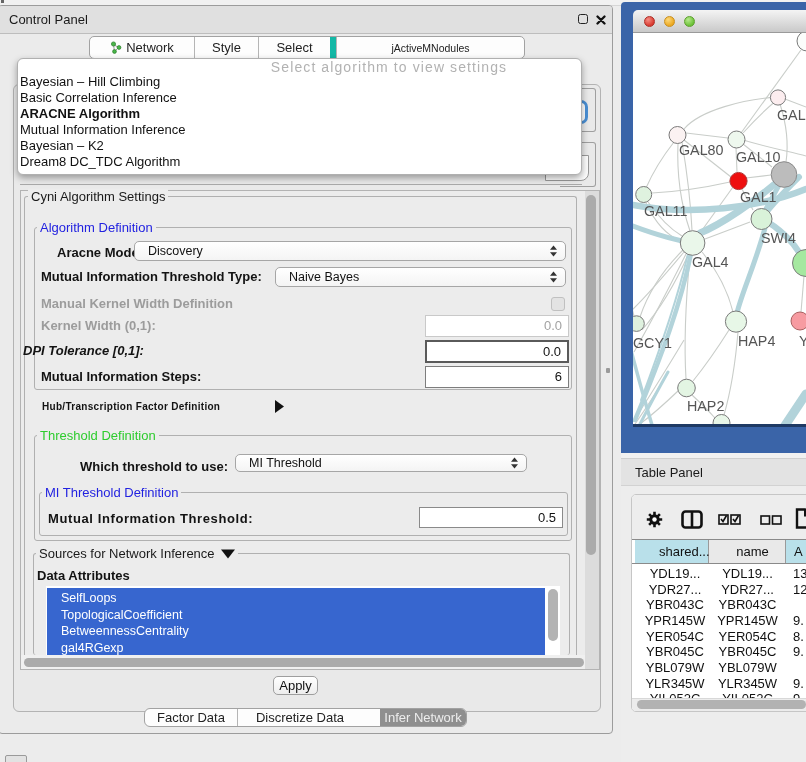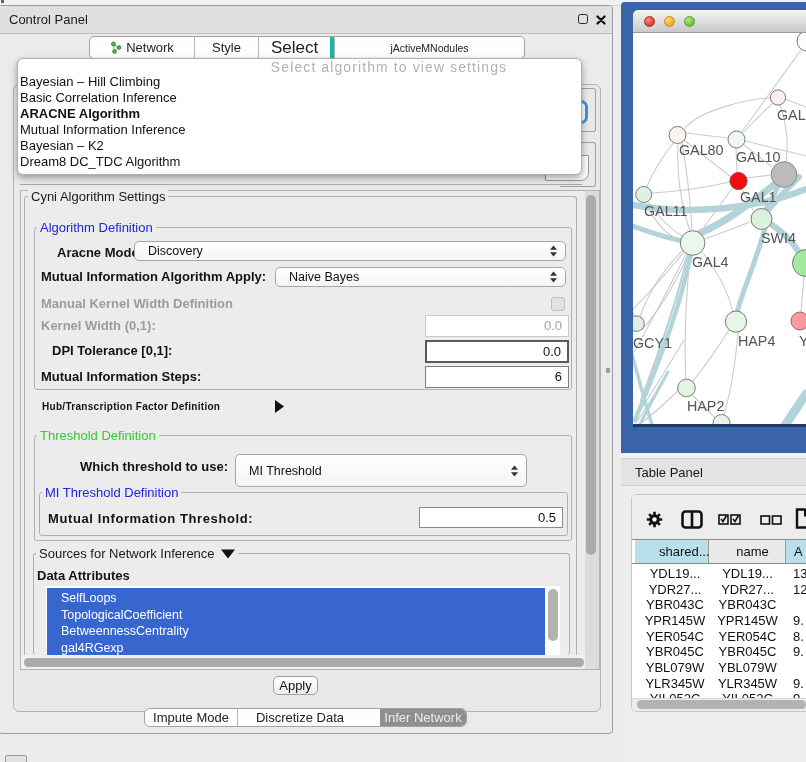--- a/index.html
+++ b/index.html
@@ -33,21 +33,21 @@
 <div class="abs" style="left:89px;top:36px;width:436px;height:23px;background:#fdfdfd;border:1px solid #a2a2a2;border-radius:5px;box-sizing:border-box;overflow:hidden;display:flex;">
   <div style="width:104px;border-right:1px solid #b5b5b5;display:flex;align-items:center;justify-content:center;font-size:13px;color:#222;">
     <svg width="12" height="13" viewBox="0 0 12 13" style="margin-right:4px;">
         <path d="M3.5 3.5 L8.5 6.5 M3.5 3.5 L4.5 10.5 M8.5 6.5 L4.5 10.5" stroke="#9a9a9a" stroke-width="1"></path>
         <circle cx="3.5" cy="3" r="2.1" fill="#49b749" stroke="#2c7c2c" stroke-width="0.7"></circle>
         <circle cx="9" cy="6.5" r="1.9" fill="#49b749" stroke="#2c7c2c" stroke-width="0.7"></circle>
         <circle cx="4.5" cy="10.5" r="1.9" fill="#49b749" stroke="#2c7c2c" stroke-width="0.7"></circle>
       </svg>
     Network</div>
   <div style="width:63px;border-right:1px solid #b5b5b5;display:flex;align-items:center;justify-content:center;font-size:13px;color:#222;">Style</div>
-  <div style="width:71px;border-right:4px solid #14b8a6;display:flex;align-items:center;justify-content:center;font-size:17px;color:#222;">Select</div>
+  <div style="width:71px;border-right:6px solid #14b8a6;display:flex;align-items:center;justify-content:center;font-size:13px;color:#222;">Select</div>
   <div style="flex:1;display:flex;align-items:center;justify-content:center;font-size:10.5px;color:#222;border-left:1px solid #b5b5b5;">jActiveMNodules</div>
 </div>
 
 <div class="abs" style="left:13px;top:84px;width:588px;height:628px;background:#e9e9e9;border:1px solid #b3b3b3;border-radius:6px;box-sizing:border-box;"></div>
 
 <div class="abs" style="left:20px;top:184px;width:562px;height:1px;background:#a9a9a9;"></div>
 
 <div class="abs" style="left:20px;top:190px;width:580px;height:480px;background:#ececec;border:1px solid #b3b3b3;box-sizing:border-box;"></div>
 
 <div class="abs" style="left:585px;top:191px;width:14px;height:478px;background:#dcdcdc;"></div>
@@ -64,51 +64,51 @@
 
 <div class="lbl" style="left:57px;top:245px;">Aracne Mode:</div>
 <div class="combo" style="left:134px;top:241px;width:432px;height:20px;">
   <span class="ctext">Discovery</span>
   <svg class="carr" width="9" height="13" viewBox="0 0 9 13">
       <path d="M4.5 1 L8 5.2 H1 Z" fill="#333"></path>
       <path d="M4.5 12 L1 7.8 H8 Z" fill="#333"></path>
     </svg>
 </div>
 
-<div class="lbl" style="left:41px;top:269px;">Mutual Information Algorithm Apply:</div>
+<div class="lbl" style="left:41px;top:269px;">Mutual Information Threshold Type:</div>
 <div class="combo" style="left:275px;top:267px;width:291px;height:20px;">
   <span class="ctext">Naive Bayes</span>
   <svg class="carr" width="9" height="13" viewBox="0 0 9 13">
       <path d="M4.5 1 L8 5.2 H1 Z" fill="#333"></path>
       <path d="M4.5 12 L1 7.8 H8 Z" fill="#333"></path>
     </svg>
 </div>
 
 <div class="lbl dis" style="left:41px;top:296px;">Manual Kernel Width Definition</div>
 <div class="abs" style="left:551px;top:297px;width:14px;height:14px;background:#e3e3e3;border:1px solid #c0c0c0;border-radius:3px;box-sizing:border-box;"></div>
 
 <div class="lbl dis" style="left:41px;top:318px;">Kernel Width (0,1):</div>
 <div class="field" style="left:425px;top:315px;width:144px;height:22px;border:1px solid #c9c9c9;color:#a2a2a2;line-height:20px;">0.0</div>
 
-<div class="lbl" style="left:52px;top:343px;">DPI Tolerance [0,1]:</div>
+<div class="lbl" style="left:23px;top:343px;font-style:italic;">DPI Tolerance [0,1]:</div>
 <div class="field" style="left:425px;top:340px;width:144px;height:23px;border:2px solid #5a5a5a;line-height:19px;">0.0</div>
 
 <div class="lbl" style="left:41px;top:369px;">Mutual Information Steps:</div>
 <div class="field" style="left:425px;top:366px;width:144px;height:22px;border:1px solid #7d7d7d;line-height:20px;">6</div>
 
 <div class="lbl" style="left:42px;top:399px;font-size:10px;letter-spacing:0.3px;">Hub/Transcription Factor Definition</div>
 <svg class="abs" style="left:274px;top:400px;" width="11" height="13" viewBox="0 0 11 13">
     <path d="M1 0 L10 6.5 L1 13 Z" fill="#111"></path>
   </svg>
 
 <div class="gbox" style="left:34px;top:435px;width:538px;height:106px;"></div>
 <div class="gtitle" style="left:37px;top:435px;color:#2ecc2e;font-size:13px;">Threshold Definition</div>
 
 <div class="lbl" style="left:80px;top:459px;">Which threshold to use:</div>
-<div class="combo" style="left:235px;top:454px;width:292px;height:33px;">
+<div class="combo" style="left:235px;top:454px;width:292px;height:18px;">
   <span class="ctext">MI Threshold</span>
   <svg class="carr" width="9" height="13" viewBox="0 0 9 13">
       <path d="M4.5 1 L8 5.2 H1 Z" fill="#333"></path>
       <path d="M4.5 12 L1 7.8 H8 Z" fill="#333"></path>
     </svg>
 </div>
 
 <div class="gbox" style="left:39px;top:492px;width:529px;height:44px;"></div>
 <div class="gtitle" style="left:42px;top:492px;color:#2222e0;font-size:13px;">MI Threshold Definition</div>
 
@@ -120,21 +120,21 @@
 <div class="lbl" style="left:37px;top:568px;font-size:13px;">Data Attributes</div>
 
 <div class="abs" style="left:46px;top:586px;width:514px;height:69px;background:#ffffff;"></div>
 <div class="abs" style="left:47px;top:588px;width:498px;height:66.5px;background:#3766cf;"></div>
 <div class="abs" style="left:61px;top:590px;font-size:12.5px;color:#fff;line-height:16.6px;">SelfLoops<br>TopologicalCoefficient<br>BetweennessCentrality<br>gal4RGexp</div>
 <div class="abs" style="left:548px;top:589px;width:10px;height:52px;background:#b3b3b3;border-radius:5px;"></div>
 
 <div class="abs" style="left:273px;top:676px;width:45px;height:19px;background:linear-gradient(#ffffff,#ededed);border:1px solid #9e9e9e;border-radius:5px;box-sizing:border-box;text-align:center;font-size:13px;color:#111;line-height:17px;">Apply</div>
 
 <div class="abs" style="left:144px;top:708px;width:323px;height:19px;display:flex;border:1px solid #a2a2a2;border-radius:6px;background:#fdfdfd;box-sizing:border-box;overflow:hidden;">
-  <div style="width:92px;border-right:1px solid #b5b5b5;display:flex;align-items:center;justify-content:center;font-size:13px;color:#222;">Impute Mode</div>
+  <div style="width:92px;border-right:1px solid #b5b5b5;display:flex;align-items:center;justify-content:center;font-size:13px;color:#222;">Factor Data</div>
   <div style="width:124px;display:flex;align-items:center;justify-content:center;font-size:13px;color:#222;">Discretize Data</div>
   <div style="flex:1;background:#8f8f8f;display:flex;align-items:center;justify-content:center;font-size:13px;color:#ededed;margin-left:18px;">Infer Network</div>
 </div>
 
 <div class="abs" style="left:560px;top:88px;width:35px;height:42px;border:1px solid #9f9f9f;border-left:none;border-radius:0 3px 3px 0;"></div>
 <div class="abs" style="left:574px;top:100px;width:14px;height:24px;background:#fff;border:3px solid #4a8fd4;border-radius:8px;box-sizing:border-box;"></div>
 <div class="abs" style="left:560px;top:142px;width:35px;height:43px;border:1px solid #9f9f9f;border-left:none;border-radius:0 3px 3px 0;"></div>
 <div class="abs" style="left:545px;top:155px;width:42px;height:24px;background:#fcfcfc;border:1px solid #999;border-radius:0 0 8px 0;"></div>
 
 <div class="abs" style="left:17px;top:58px;width:565px;height:117px;background:#fff;border:1px solid #b0b0b0;border-radius:6px;box-sizing:border-box;box-shadow:0 3px 7px rgba(0,0,0,0.35);"></div>

